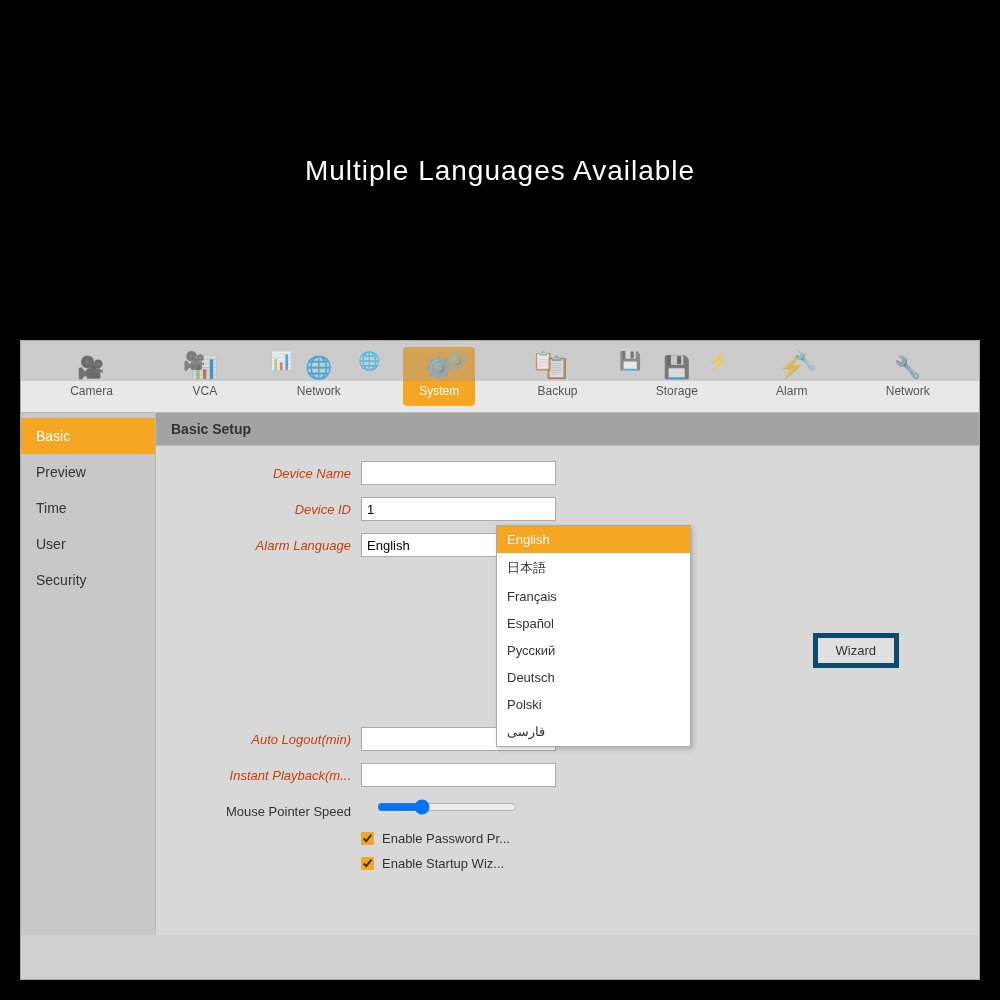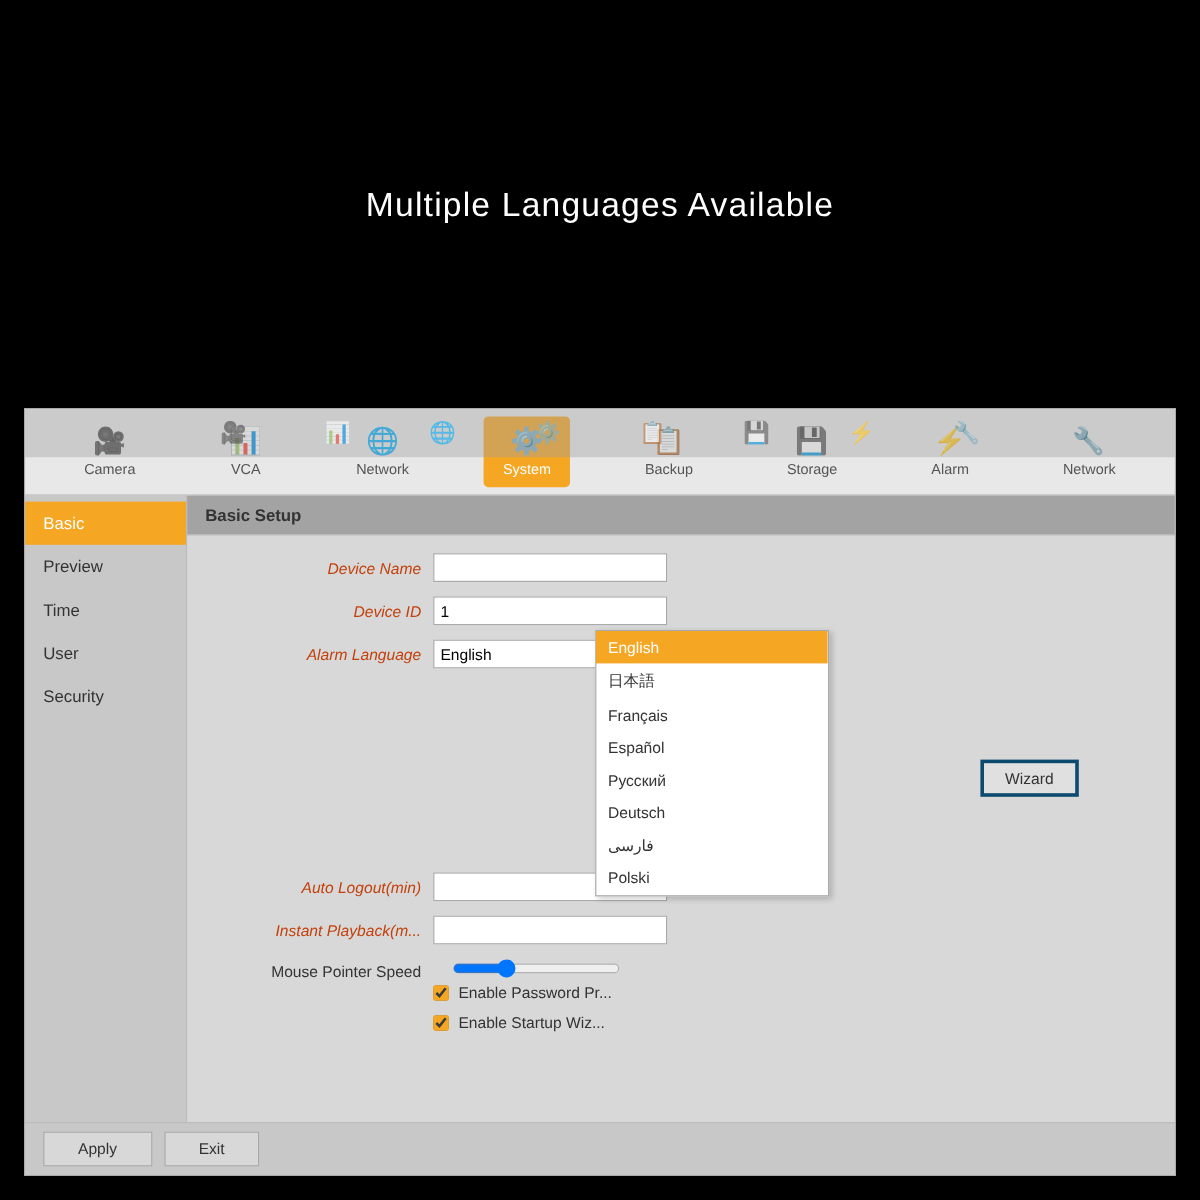--- a/index.html
+++ b/index.html
@@ -234,21 +234,22 @@
       color: #333;
     }
 
     .checkbox-row input[type=checkbox] {
       accent-color: #f5a623;
     }
 
     
     .slider-row {
       display: flex;
-      align-items: center;
+      align-items: flex-end;
+      margin-bottom: 12px;
       gap: 26px;
     }
 
     .slider-label {
       width: 175px;
       font-size: 13px;
       color: #333;
       text-align: right;
     }
 
@@ -259,21 +260,21 @@
     .slider-wrap input[type=range] {
       width: 100%;
     }
 
     
     .wizard-btn {
       position: absolute;
       right: 80px;
       top: 220px;
       padding: 5px 18px;
-      border: 3px solid #0c4a6e;
+      border: 5px solid #0c4a6e;
       background: #e0e0e0;
       font-size: 13px;
       cursor: pointer;
       color: #333;
     }
 
     
     .bottom-bar {
       height: 44px;
       background: #c8c8c8;
@@ -402,22 +403,22 @@
         </div>
 
         <div class="dropdown-overlay">
           <div class="dropdown-scroll">
             <div class="dropdown-item selected">English</div>
             <div class="dropdown-item">日本語</div>
             <div class="dropdown-item">Français</div>
             <div class="dropdown-item">Español</div>
             <div class="dropdown-item">Русский</div>
             <div class="dropdown-item">Deutsch</div>
+            <div class="dropdown-item">Polski</div>
             <div class="dropdown-item">فارسی</div>
-            <div class="dropdown-item">Polski</div>
             <div class="dropdown-item">Português</div>
 
           </div>
         </div>
 
         <div class="form-row" style="margin-top: 170px;">
           <span class="form-label">Auto Logout(min)</span>
           <input type="text" class="form-input" value="" style="">
         </div>
 
@@ -442,18 +443,14 @@
           <input type="checkbox" checked="" style="">
           <span>Enable Startup Wiz...</span>
         </div>
 
         <button class="wizard-btn">Wizard</button>
 
       </div>
     </div>
   </div>
 
-  <div class="bottom-bar">
-    <button class="bottom-btn">Apply</button>
-    <button class="bottom-btn">Exit</button>
-  </div>
 
 </div>
 
 </body></html>

